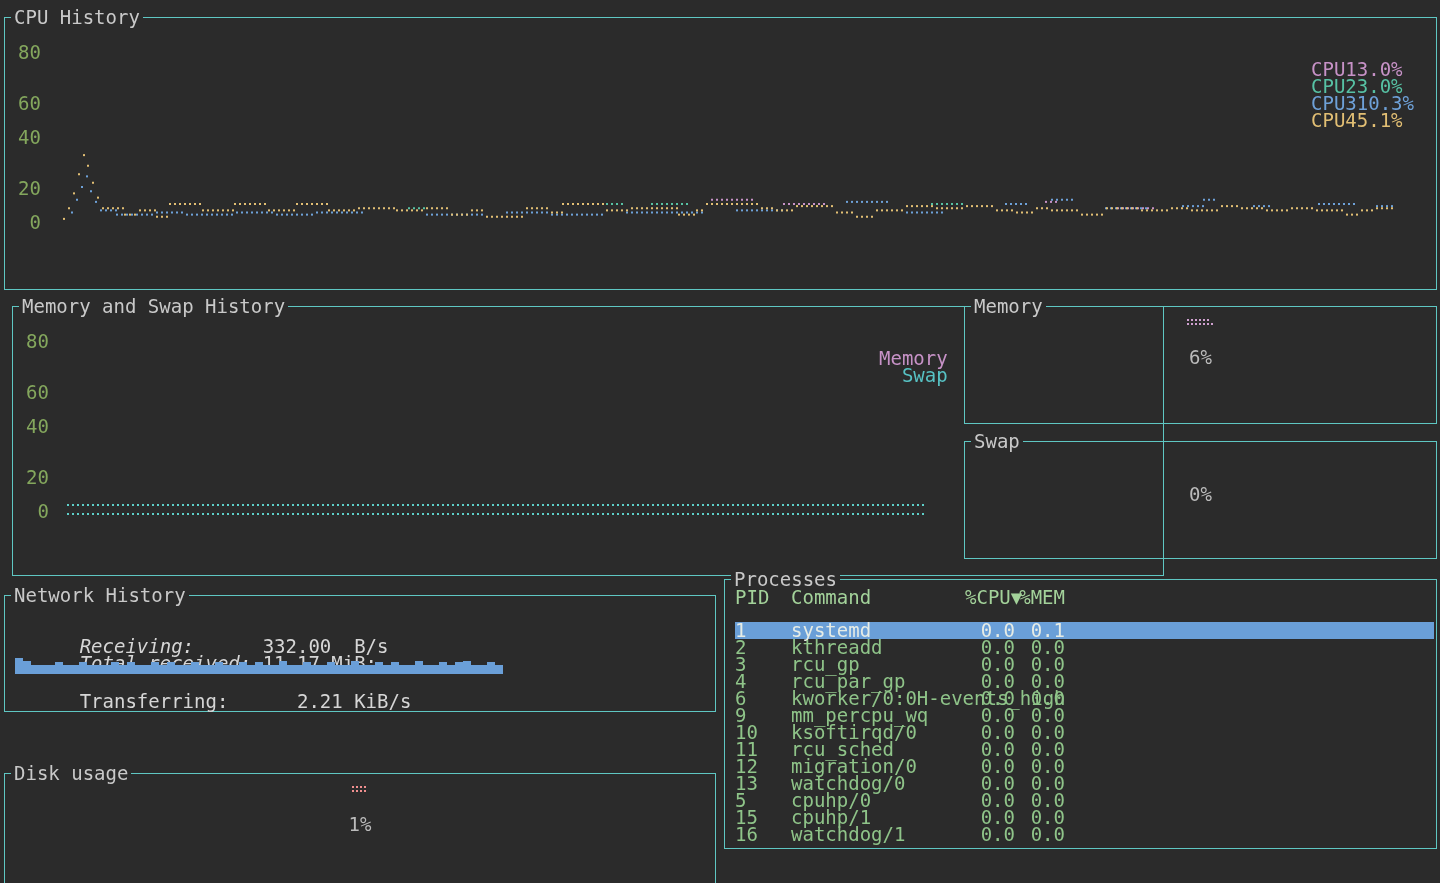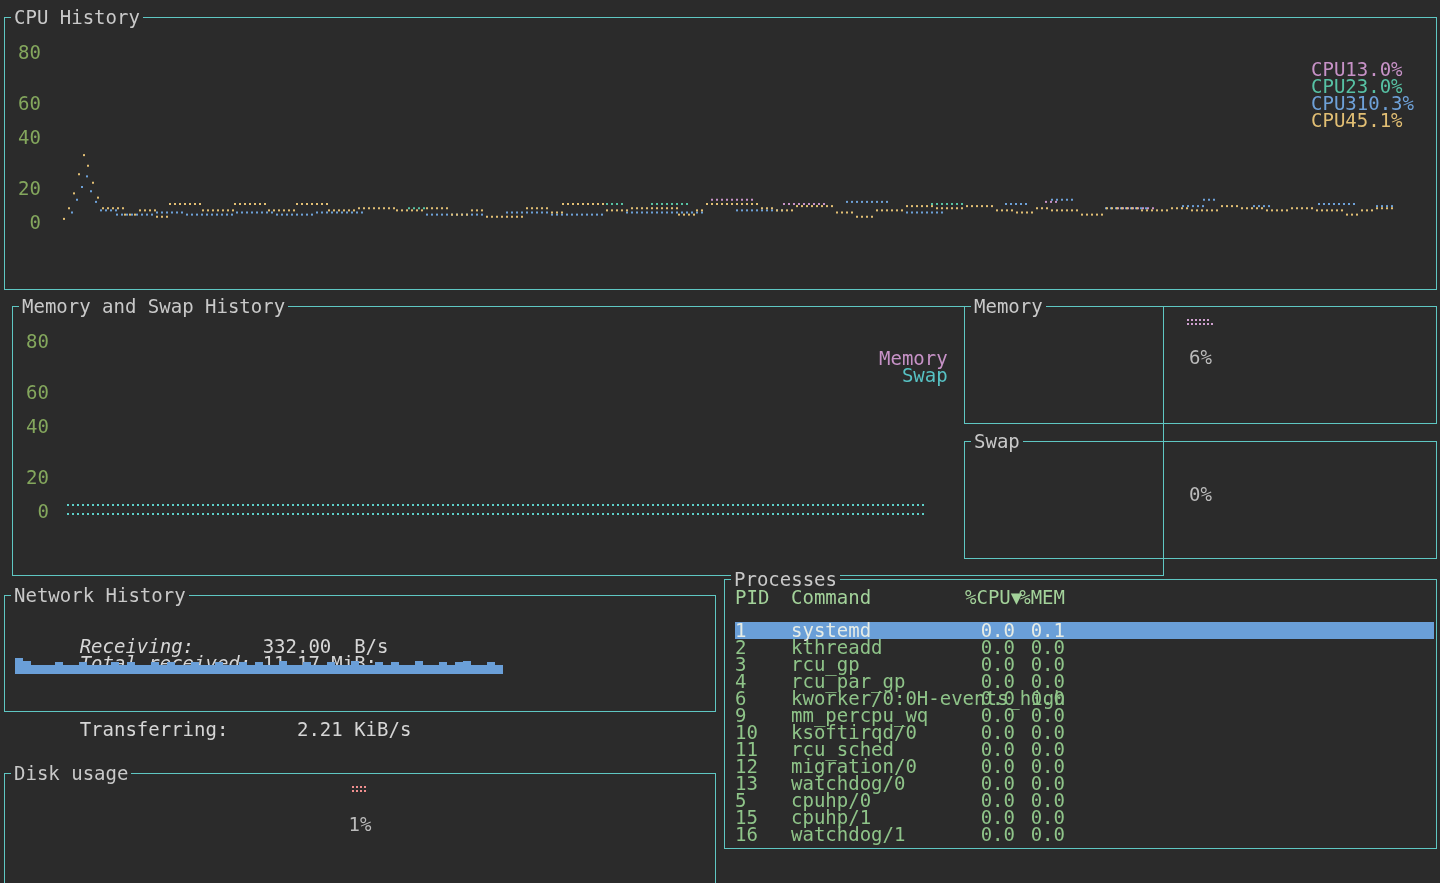--- a/index.html
+++ b/index.html
@@ -1002,21 +1002,21 @@
         <rect x="416" y="13" width="8" height="9" fill="#6a9fd8"></rect>
         <rect x="424" y="10" width="8" height="12" fill="#6a9fd8"></rect>
         <rect x="432" y="13" width="8" height="9" fill="#6a9fd8"></rect>
         <rect x="440" y="10" width="8" height="12" fill="#6a9fd8"></rect>
         <rect x="448" y="9" width="8" height="13" fill="#6a9fd8"></rect>
         <rect x="456" y="13" width="8" height="9" fill="#6a9fd8"></rect>
         <rect x="464" y="13" width="8" height="9" fill="#6a9fd8"></rect>
         <rect x="472" y="10" width="8" height="12" fill="#6a9fd8"></rect>
         <rect x="480" y="13" width="8" height="9" fill="#6a9fd8"></rect>
       </svg>
-    <div class="netline" style="top:108px;">
+    <div class="netline" style="top:80px;">
       <span class="netlabel w19">Transferring:</span><span>2.21 KiB/s</span>
     </div>
   </div>
 
   <div class="panel" id="p-disk" style="left:4px;top:731px;width:712px;height:117px;margin-top:42px;">
     <span class="ptitle">Disk usage</span>
     <svg id="disk-dots" class="gauge-dots" width="16" height="8" style="top:12px;margin-left:-8px;">
         <rect x="0" y="0" width="2" height="2" fill="#f08f8f"></rect>
         <rect x="4" y="0" width="2" height="2" fill="#f08f8f"></rect>
         <rect x="8" y="0" width="2" height="2" fill="#f08f8f"></rect>

